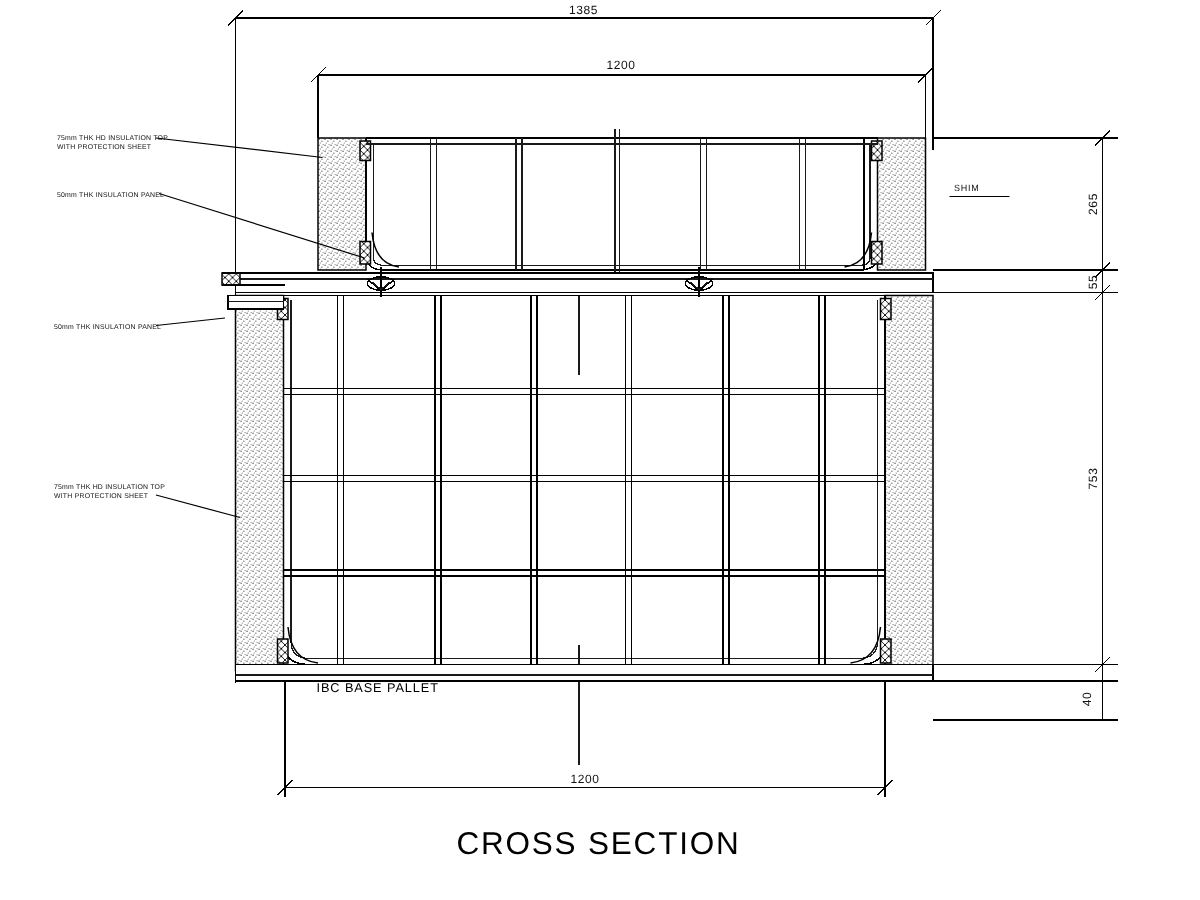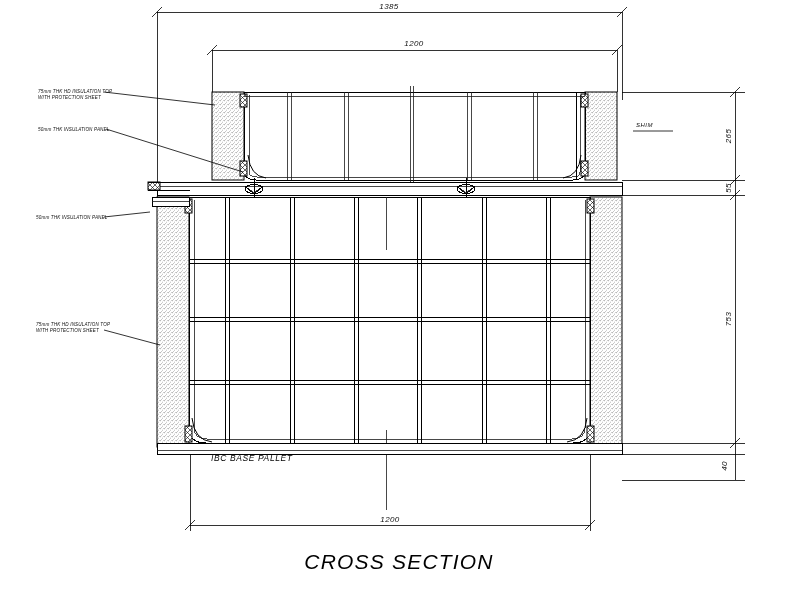--- a/index.html
+++ b/index.html
@@ -12,21 +12,20 @@
     width: 800px;
     height: 600px;
     font-family: "Liberation Sans", sans-serif;
     color: #000000;
     overflow: hidden;
   }
   #drawing-root {
     position: relative;
     width: 792px;
     height: 600px;
-    font-style: italic;
   }
   svg#cad-canvas {
     position: absolute;
     left: 0;
     top: 0;
     width: 800px;
     height: 600px;
     display: block;
   }
   .ln       { stroke: #000; fill: none; stroke-width: 1; shape-rendering: crispEdges; }

